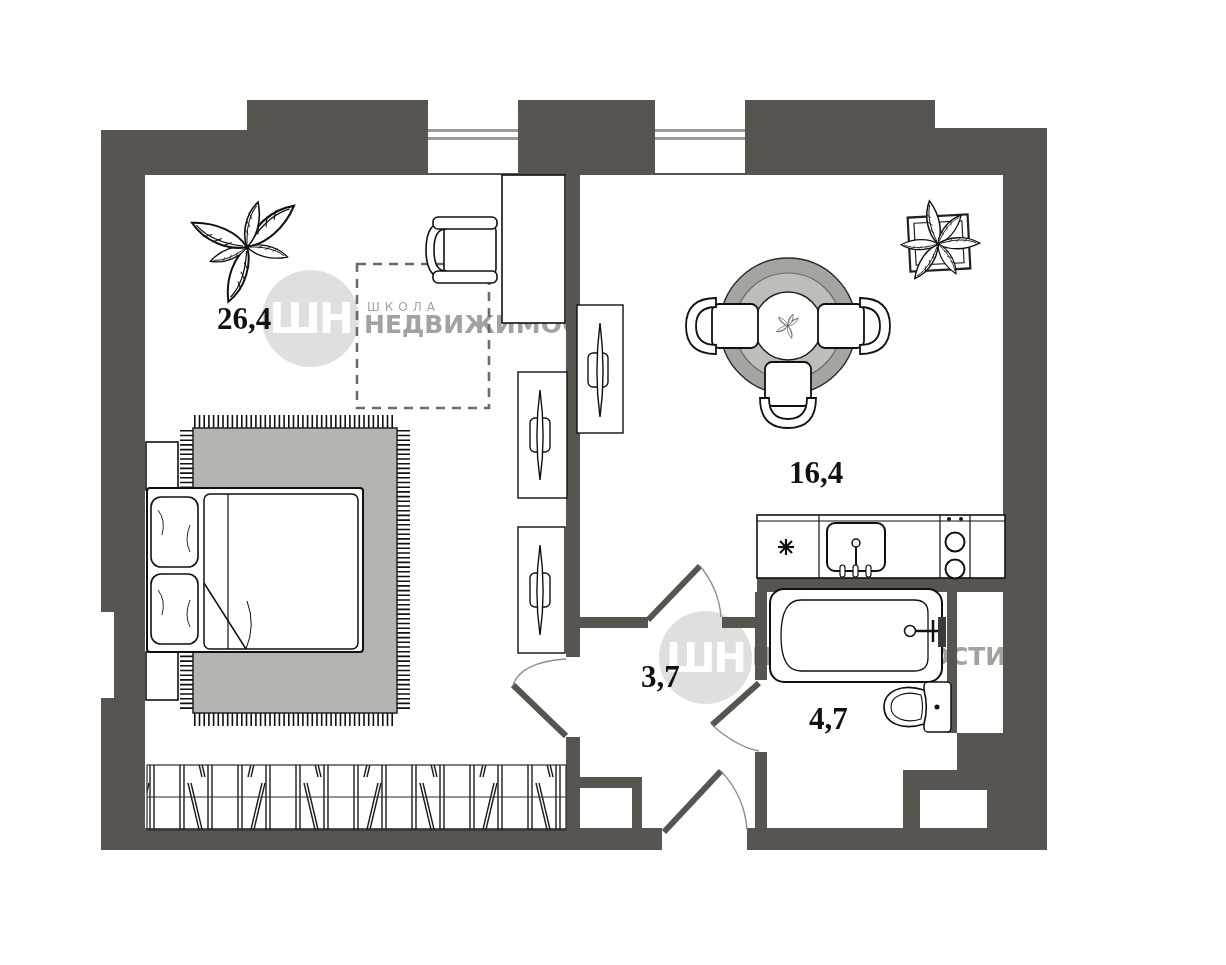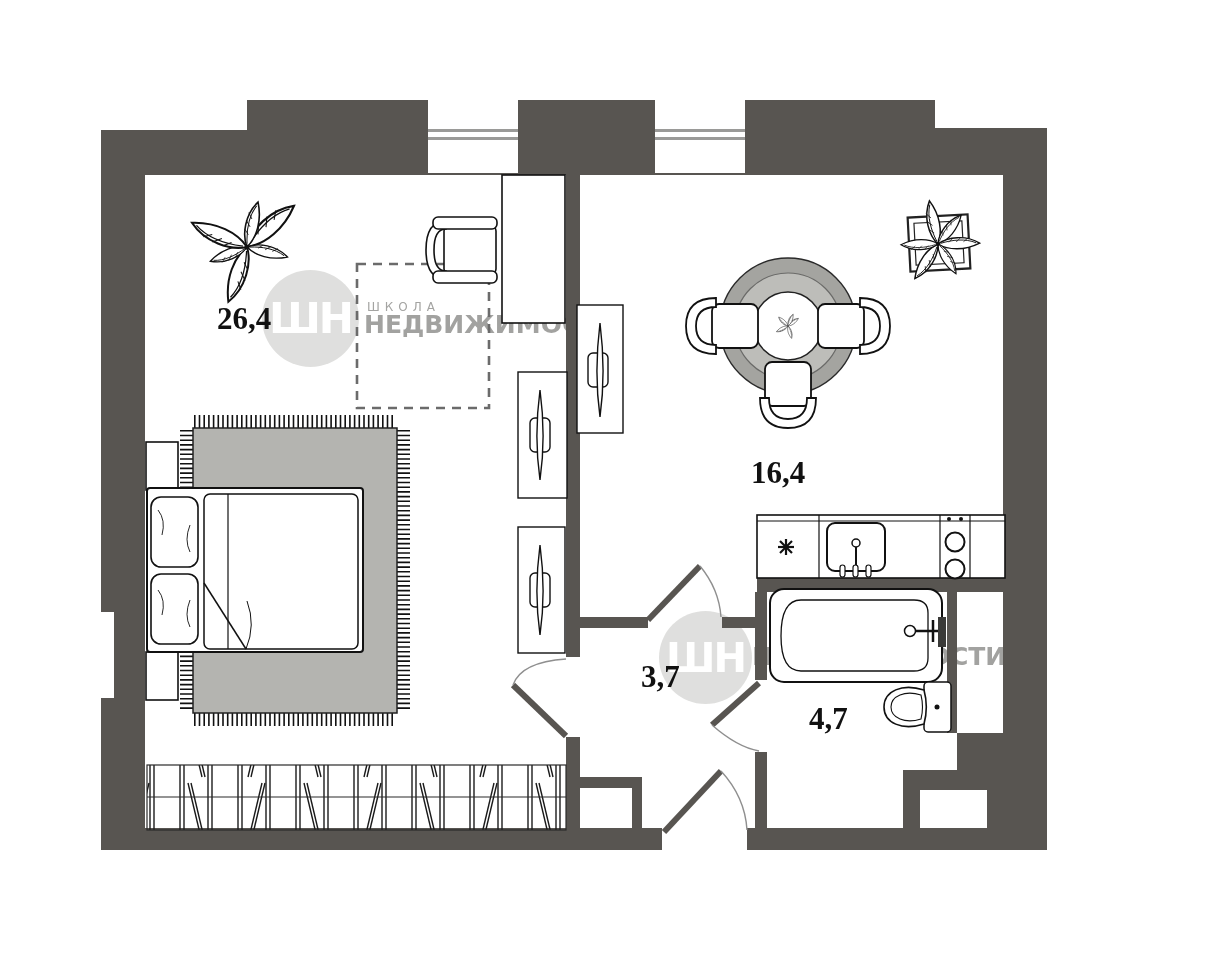--- a/index.html
+++ b/index.html
@@ -256,17 +256,17 @@
       <line x1="759" y1="683" x2="712" y2="725" stroke="#585551" stroke-width="6"></line>
       <path d="M712,725 Q737,747 759,751" fill="none" stroke="#8f8f8f" stroke-width="1.4"></path>
     </g>
     <g>
       <line x1="664" y1="832" x2="721" y2="771" stroke="#585551" stroke-width="6"></line>
       <path d="M721,771 Q745,797 747,830" fill="none" stroke="#8f8f8f" stroke-width="1.4"></path>
     </g>
   </svg>
 
   <div class="area-label" style="left:217px;top:301px;">26,4</div>
-  <div class="area-label" style="left:751px;top:455px;">16,4</div>
+  <div class="area-label" style="left:789px;top:455px;">16,4</div>
   <div class="area-label" style="left:641px;top:659px;">3,7</div>
   <div class="area-label" style="left:809px;top:701px;">4,7</div>
 
 </div>
 
 </body></html>

